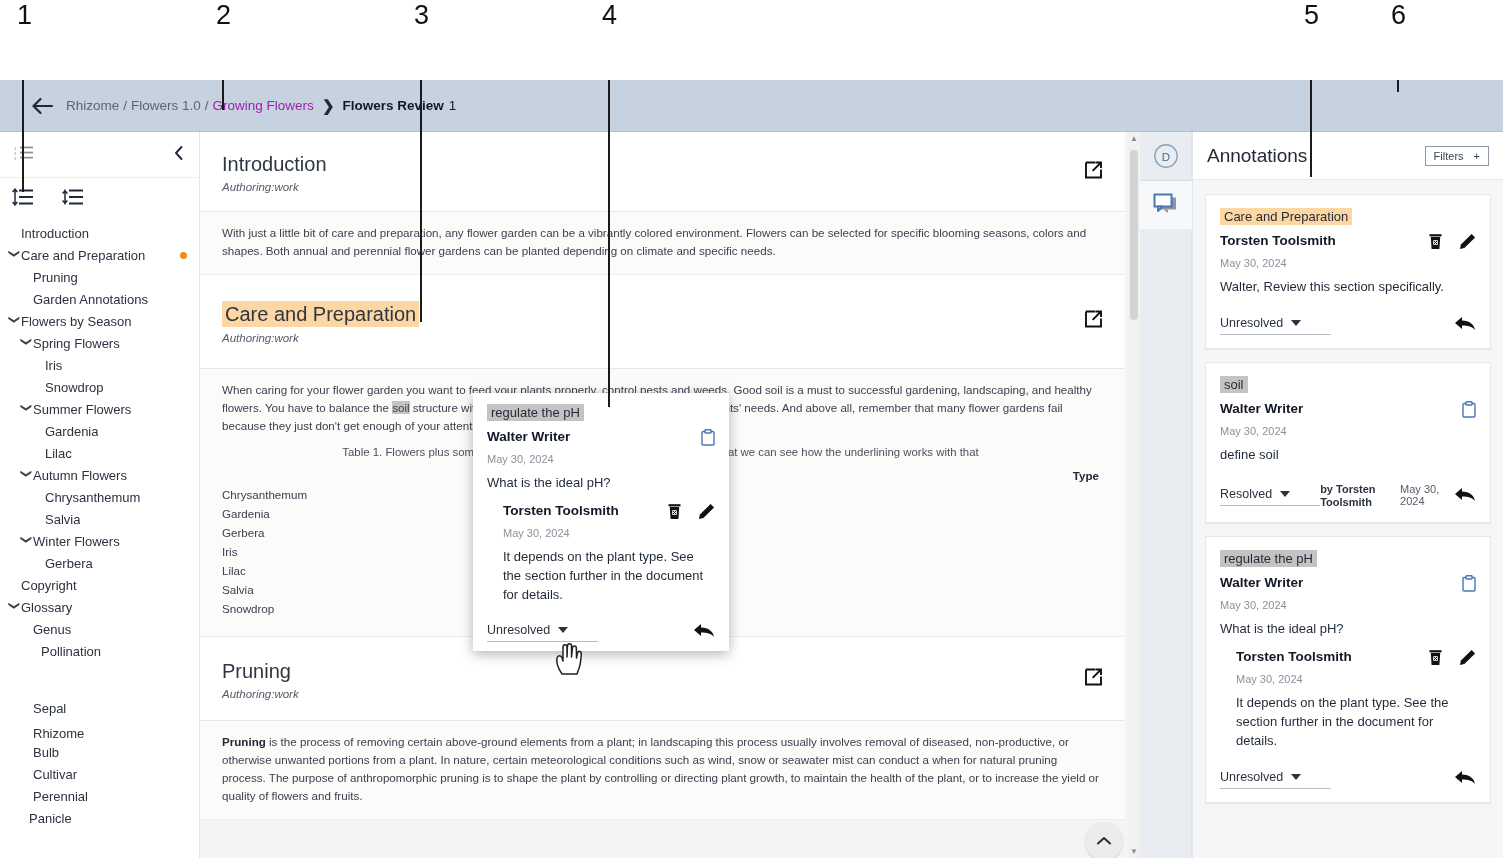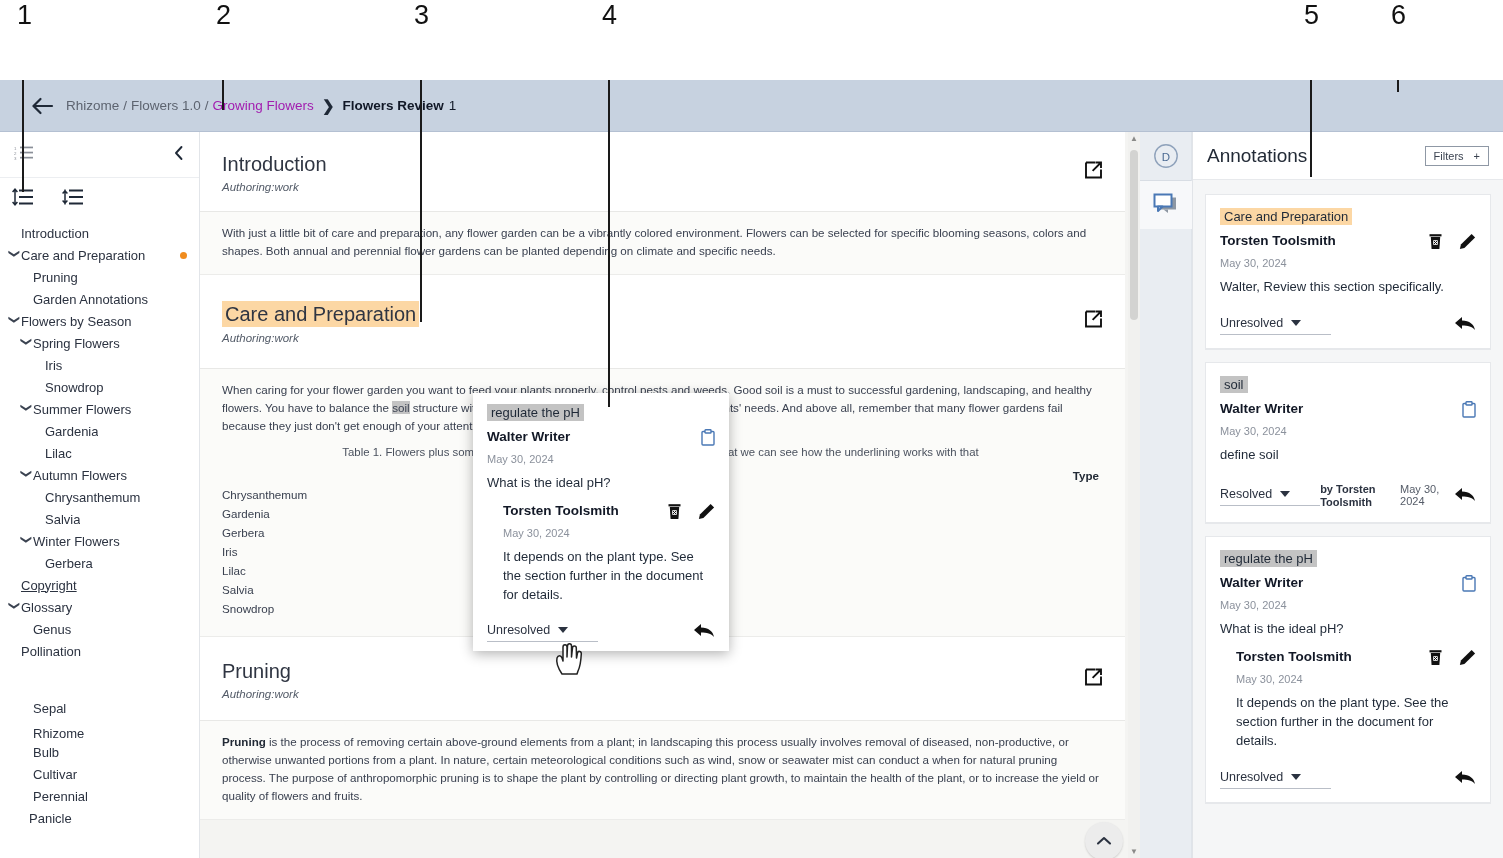--- a/index.html
+++ b/index.html
@@ -300,33 +300,33 @@
           <span class="toc-label">Salvia</span>
         </div>
         <div class="toc-item" style="padding-left: 20px;">
           <span class="toc-caret" style="transform: rotate(90deg); display: inline-block;">❯</span>
           <span class="toc-label">Winter Flowers</span>
         </div>
         <div class="toc-item" style="padding-left: 32px;">
           <span class="toc-caret"></span>
           <span class="toc-label">Gerbera</span>
         </div>
-        <div class="toc-item" style="padding-left: 8px; text-decoration: underline;">
+        <div class="toc-item" style="padding-left: 8px;">
           <span class="toc-caret"></span>
           <span class="toc-label">Copyright</span>
         </div>
         <div class="toc-item" style="padding-left: 8px;">
           <span class="toc-caret" style="transform: rotate(90deg); display: inline-block;">❯</span>
           <span class="toc-label">Glossary</span>
         </div>
         <div class="toc-item" style="padding-left: 20px;">
           <span class="toc-caret"></span>
           <span class="toc-label">Genus</span>
         </div>
-        <div class="toc-item" style="padding-left: 8px;">
+        <div class="toc-item" style="padding-left: 28px;">
           <span class="toc-caret"></span>
           <span class="toc-label">Pollination</span>
         </div>
         <div class="toc-item" style="padding-left: 20px; margin-top: 35px;">
           <span class="toc-caret"></span>
           <span class="toc-label">Sepal</span>
         </div>
         <div class="toc-item" style="padding-left: 20px; align-items: flex-end;">
           <span class="toc-caret"></span>
           <span class="toc-label">Rhizome</span>

